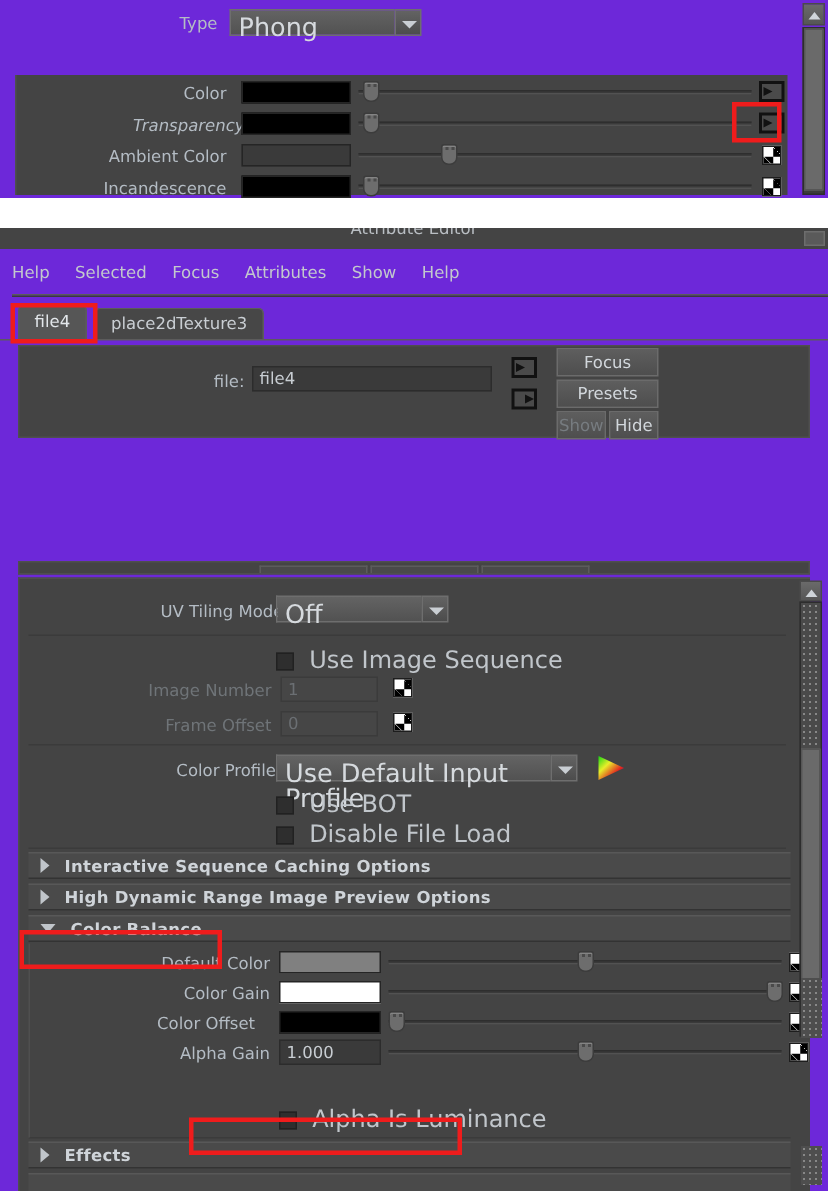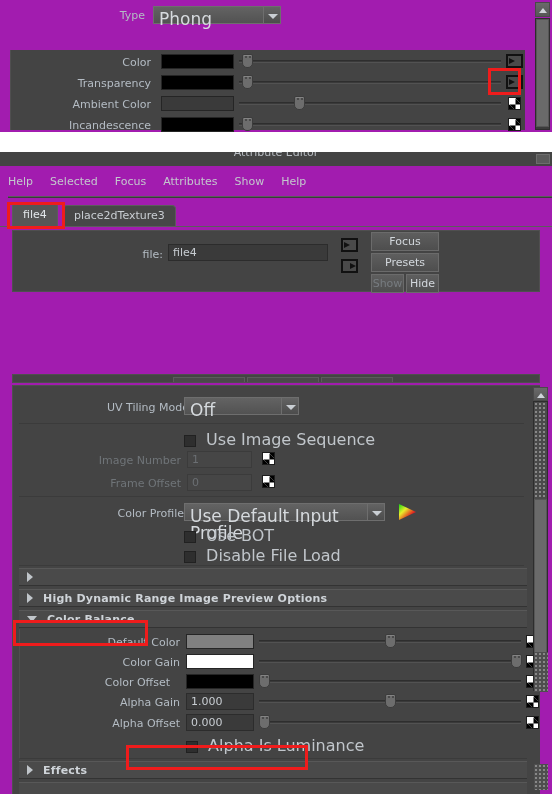--- a/index.html
+++ b/index.html
@@ -5,21 +5,21 @@
   * { box-sizing: border-box; margin: 0; padding: 0; }
   html, body {
     width: 552px; height: 794px;
     background: #ffffff;
     font-family: "DejaVu Sans", "Liberation Sans", sans-serif;
     overflow: hidden;
   }
   .screen { position: relative; width: 552px; height: 794px; background:#fff; }
 
   
-  .panel { background:#a21caf; position:absolute; }
+  .panel { background:#6d28d9; position:absolute; }
   .lbl { color:#b4bcc4; font-size:11px; text-align:right; white-space:nowrap; }
   .lbl-dim { color:#6f7478; font-size:11px; text-align:right; white-space:nowrap; }
 
   .field {
     background:#3a3a3a; border:1px solid #2c2c2c; color:#c8cdd2;
     font-size:11px; height:17px; line-height:15px; padding:0 4px;
   }
   .field.dim { color:#6b6f73; background:#464646; border-color:#3b3b3b; }
 
   .combo {
@@ -179,21 +179,21 @@
         <span class="lbl" style="position:absolute;left:20px;top:3px;width:120px;">Color</span>
         <span class="swatch" style="position:absolute;left:150px;top:1px;width:73px;background:#000;"></span>
         <span class="slider" style="position:absolute;left:228px;top:0;width:262px;">
           <span class="track"></span>
           <span class="knob" style="left:1%;"></span>
         </span>
         <span class="arrowbtn" style="position:absolute;left:495px;top:1px;"></span>
       </div>
 
       <div style="position:absolute;left:0;top:24px;width:515px;height:18px;">
-        <span class="lbl" style="position:absolute;left:20px;top:3px;width:120px;">Transparency</span>
+        <span class="lbl" style="position:absolute;left:32px;top:3px;width:120px;font-style:italic;">Transparency</span>
         <span class="swatch" style="position:absolute;left:150px;top:1px;width:73px;background:#000;"></span>
         <span class="slider" style="position:absolute;left:228px;top:0;width:262px;">
           <span class="track"></span>
           <span class="knob" style="left:1%;"></span>
         </span>
         <span class="arrowbtn" style="position:absolute;left:495px;top:1px;"></span>
       </div>
 
       <div style="position:absolute;left:0;top:45px;width:515px;height:18px;">
         <span class="lbl" style="position:absolute;left:20px;top:3px;width:120px;">Ambient Color</span>
@@ -314,20 +314,21 @@
           <span class="chk-label" style="margin-left:5px;">Use BOT</span>
         </span>
         <span style="position:absolute;left:165px;top:48px;">
           <span class="check"></span>
           <span class="chk-label" style="margin-left:5px;">Disable File Load</span>
         </span>
       </div>
 
       <div class="frame-hdr" style="position:absolute;left:6px;top:182px;width:508px;">
         <span class="tri tri-right"></span>
+        <span class="frame-title">Interactive Sequence Caching Options</span>
       </div>
       <div class="frame-hdr" style="position:absolute;left:6px;top:224px;width:508px;">
         <span class="tri tri-down"></span>
         <span class="frame-title">Color Balance</span>
       </div>
 
       <div class="frame-hdr" style="position:absolute;left:6px;top:203px;width:508px;">
         <span class="tri tri-right"></span>
         <span class="frame-title">High Dynamic Range Image Preview Options</span>
       </div>
@@ -367,29 +368,20 @@
         <div style="position:absolute;left:0;top:64px;width:508px;height:18px;">
           <span class="lbl" style="position:absolute;left:30px;top:3px;width:130px;">Alpha Gain</span>
           <span class="field" style="position:absolute;left:166px;top:0px;width:68px;">1.000</span>
           <span class="slider" style="position:absolute;left:239px;top:0;width:262px;">
             <span class="track"></span>
             <span class="knob" style="left:48%;"></span>
           </span>
           <span class="mapbtn" style="position:absolute;left:506px;top:2px;"></span>
         </div>
 
-        <div style="position:absolute;left:0;top:85px;width:508px;height:18px;">
-          <span class="lbl" style="position:absolute;left:30px;top:3px;width:130px;">Alpha Offset</span>
-          <span class="field" style="position:absolute;left:166px;top:0px;width:68px;">0.000</span>
-          <span class="slider" style="position:absolute;left:239px;top:0;width:262px;">
-            <span class="track"></span>
-            <span class="knob" style="left:0%;"></span>
-          </span>
-          <span class="mapbtn" style="position:absolute;left:506px;top:2px;"></span>
-        </div>
 
         <span style="position:absolute;left:166px;top:107px;">
           <span class="check"></span>
           <span class="chk-label" style="margin-left:5px;">Alpha Is Luminance</span>
         </span>
       </div>
 
       <div class="frame-hdr" style="position:absolute;left:6px;top:375px;width:508px;">
         <span class="tri tri-right"></span>
         <span class="frame-title">Effects</span>

